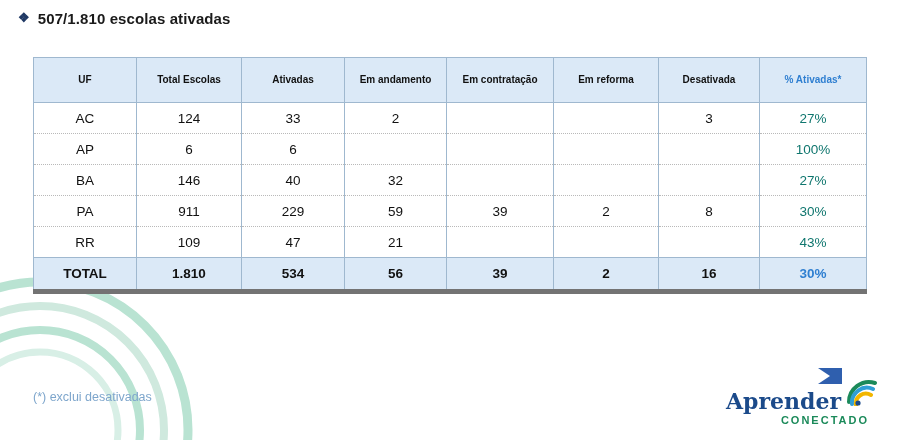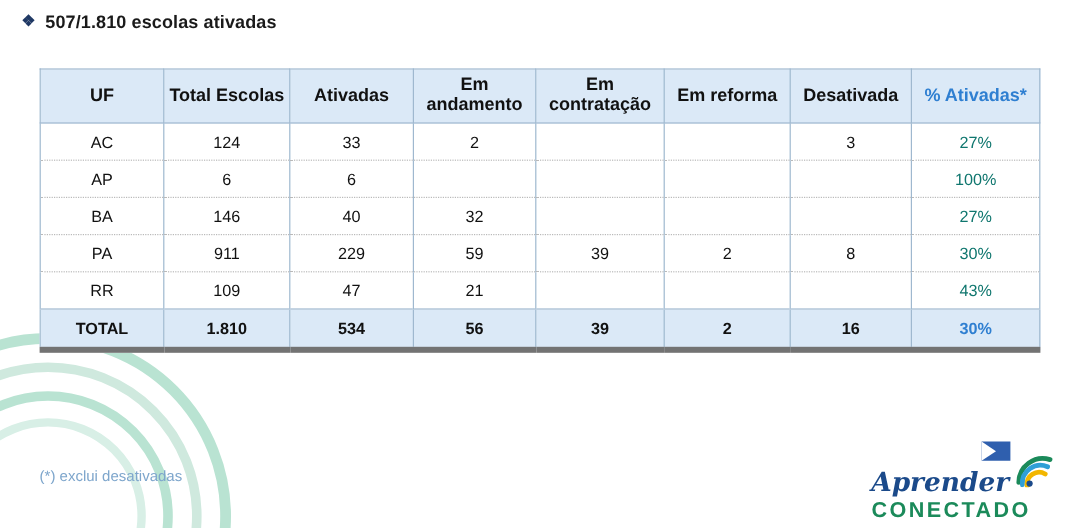--- a/index.html
+++ b/index.html
@@ -63,21 +63,21 @@
     font-size: 13.5px;
     color: #111111;
     padding: 0;
     height: 30px;
   }
   table.data-table thead th {
     background: #dbe9f7;
     font-weight: bold;
     height: 44px;
     line-height: 1.12;
-    font-size: 15px;
+    font-size: 10px;
     margin-left: 16px;
   }
   table.data-table thead th.pct-head {
     color: #2f7fd1;
   }
   table.data-table tbody td {
     border-left: 1px solid #9fb8cf;
     border-right: 1px solid #9fb8cf;
     border-top: 1px dotted #b9b9b9;
     border-bottom: 1px dotted #b9b9b9;
@@ -125,38 +125,37 @@
   .logo {
     position: absolute;
     right: 22px;
     bottom: 10px;
     width: 175px;
     height: 52px;
     text-align: right;
   }
   .logo-aprender {
     font-family: "DejaVu Serif", serif;
-    font-style: italic;
     font-weight: bold;
     font-size: 22px;
     color: #1b4a8a;
     letter-spacing: 0px;
     line-height: 1;
     display: inline-block;
   }
   .logo-conectado {
     font-family: "Liberation Sans", sans-serif;
     font-weight: bold;
-    font-size: 18px;
+    font-size: 11px;
     color: #1b8a5a;
     letter-spacing: 2px;
     line-height: 1;
     display: block;
     margin-top: 3px;
-    margin-right: 20px;
+    margin-right: 10px;
   }
   .logo-row {
     display: flex;
     align-items: flex-end;
     justify-content: flex-end;
     gap: 4px;
   }
   .logo-swoosh { margin-bottom: 2px; }
 </style>
 </head>

